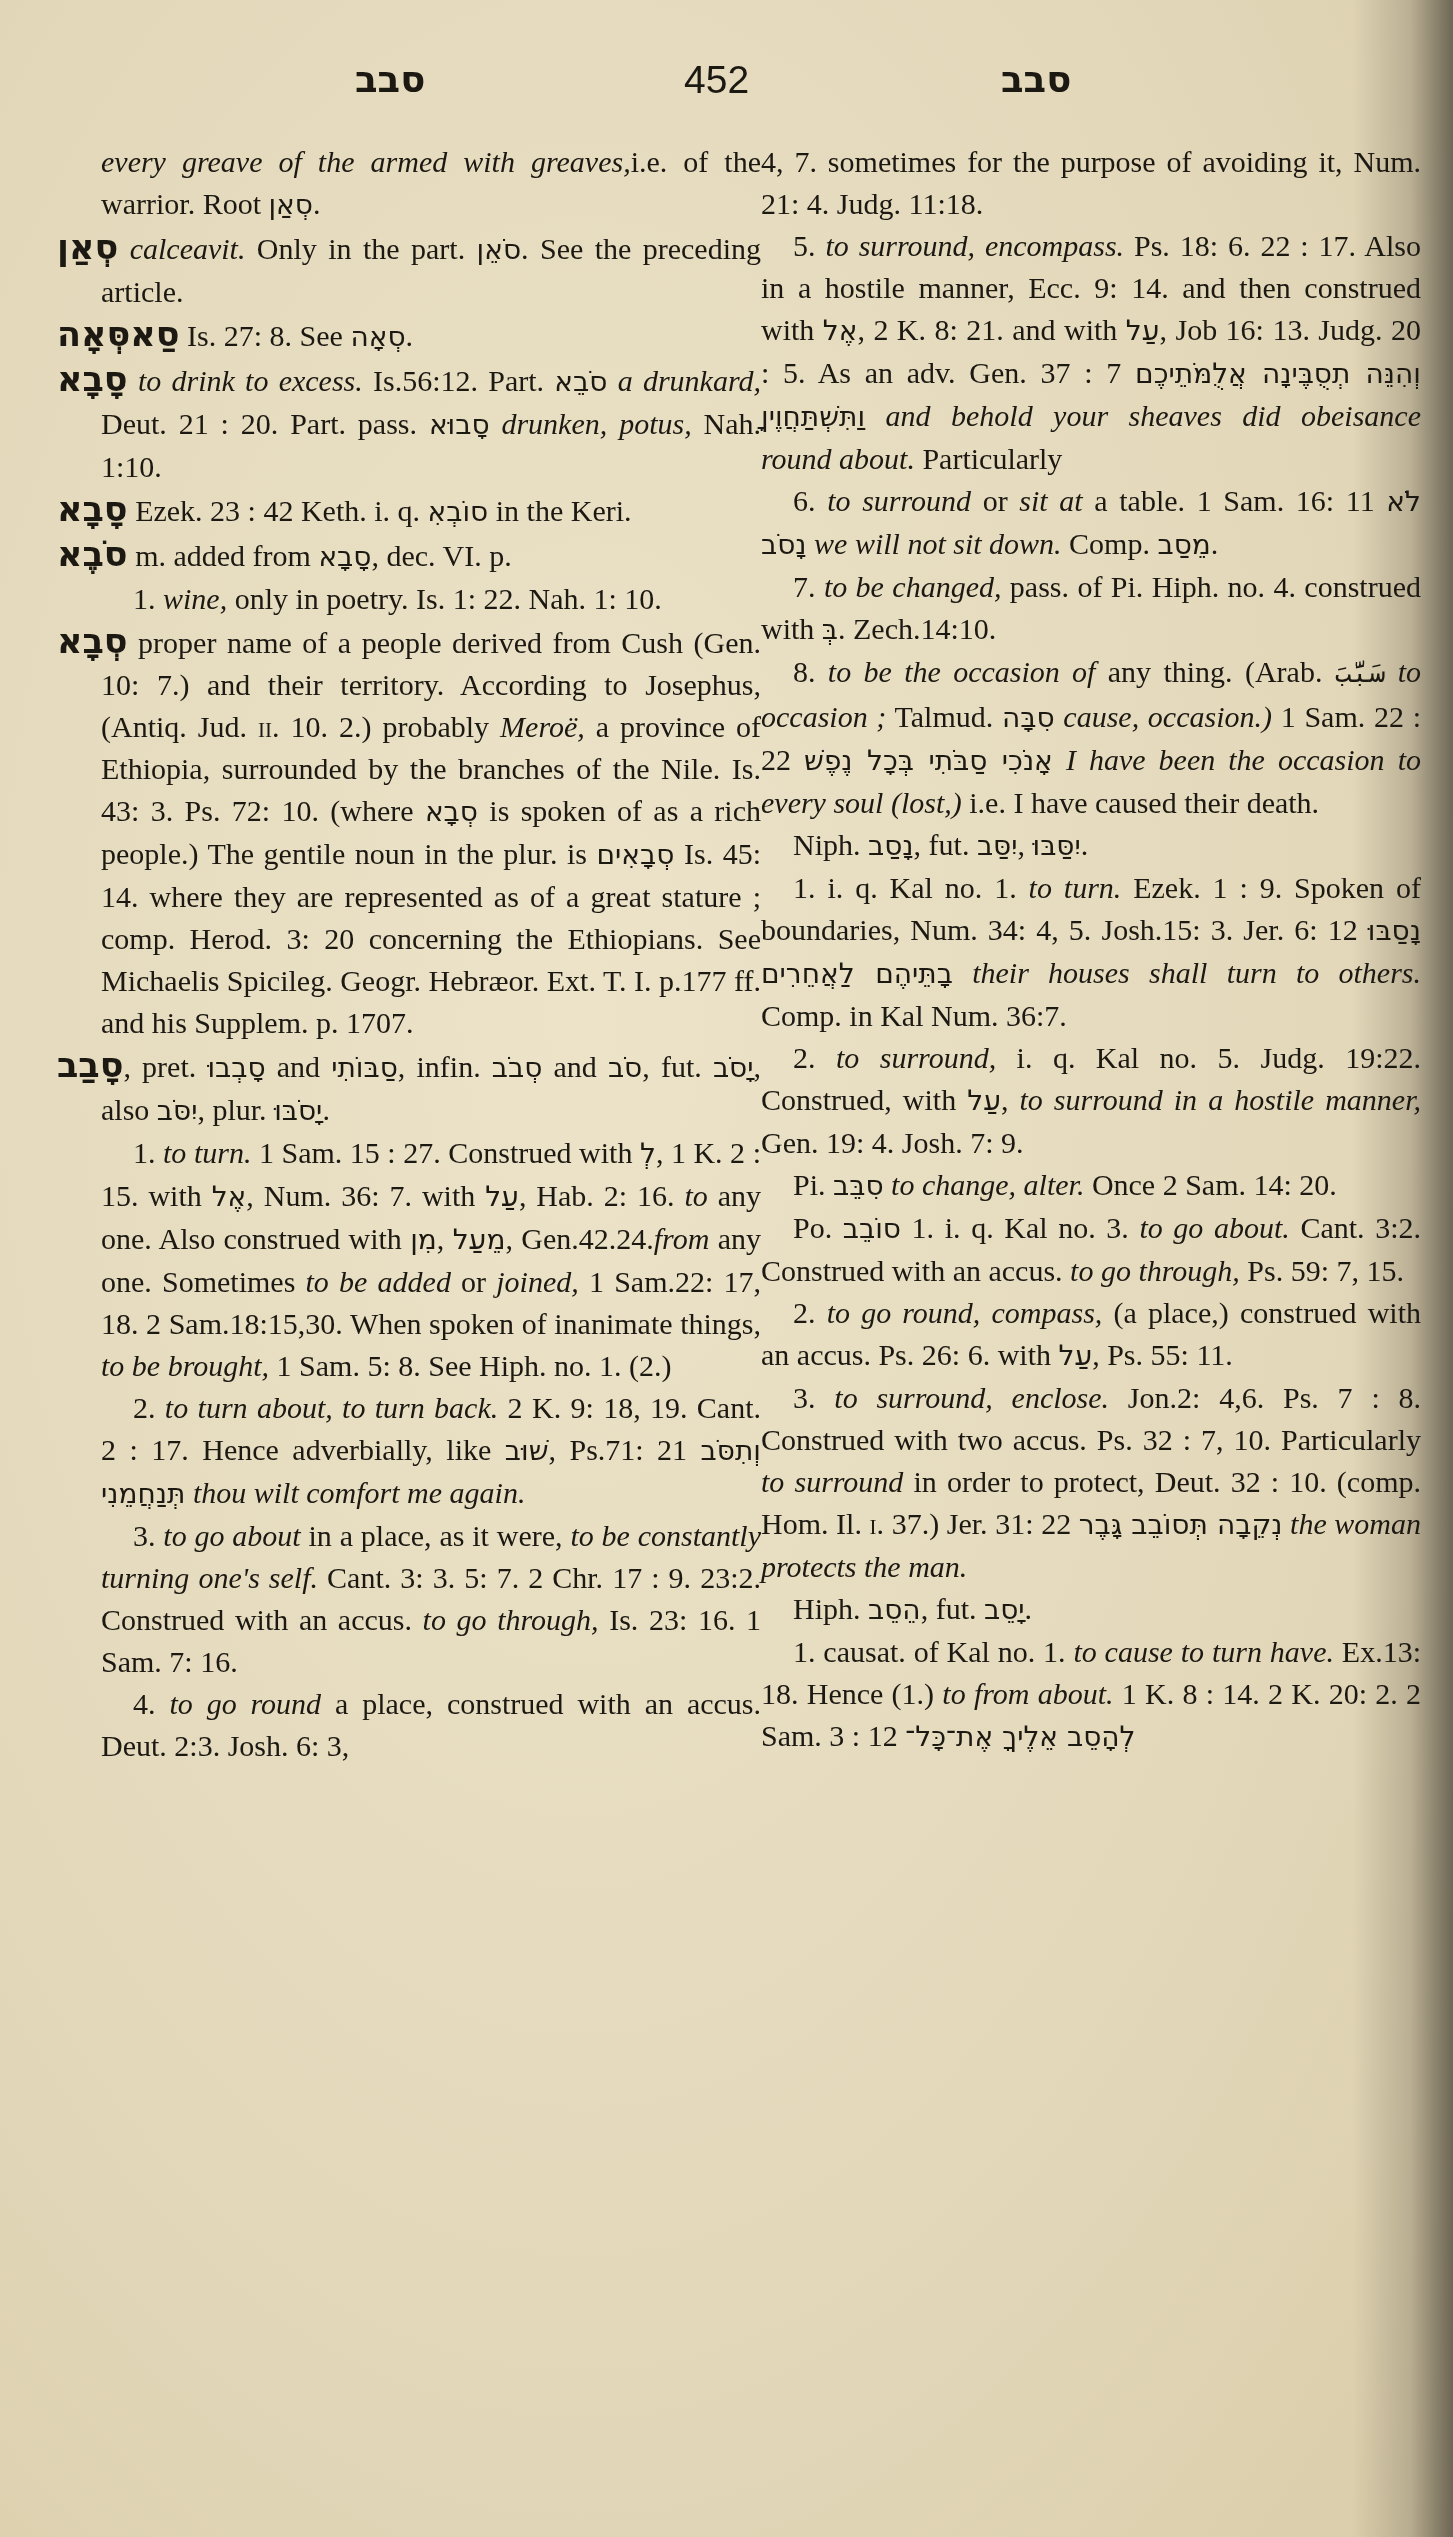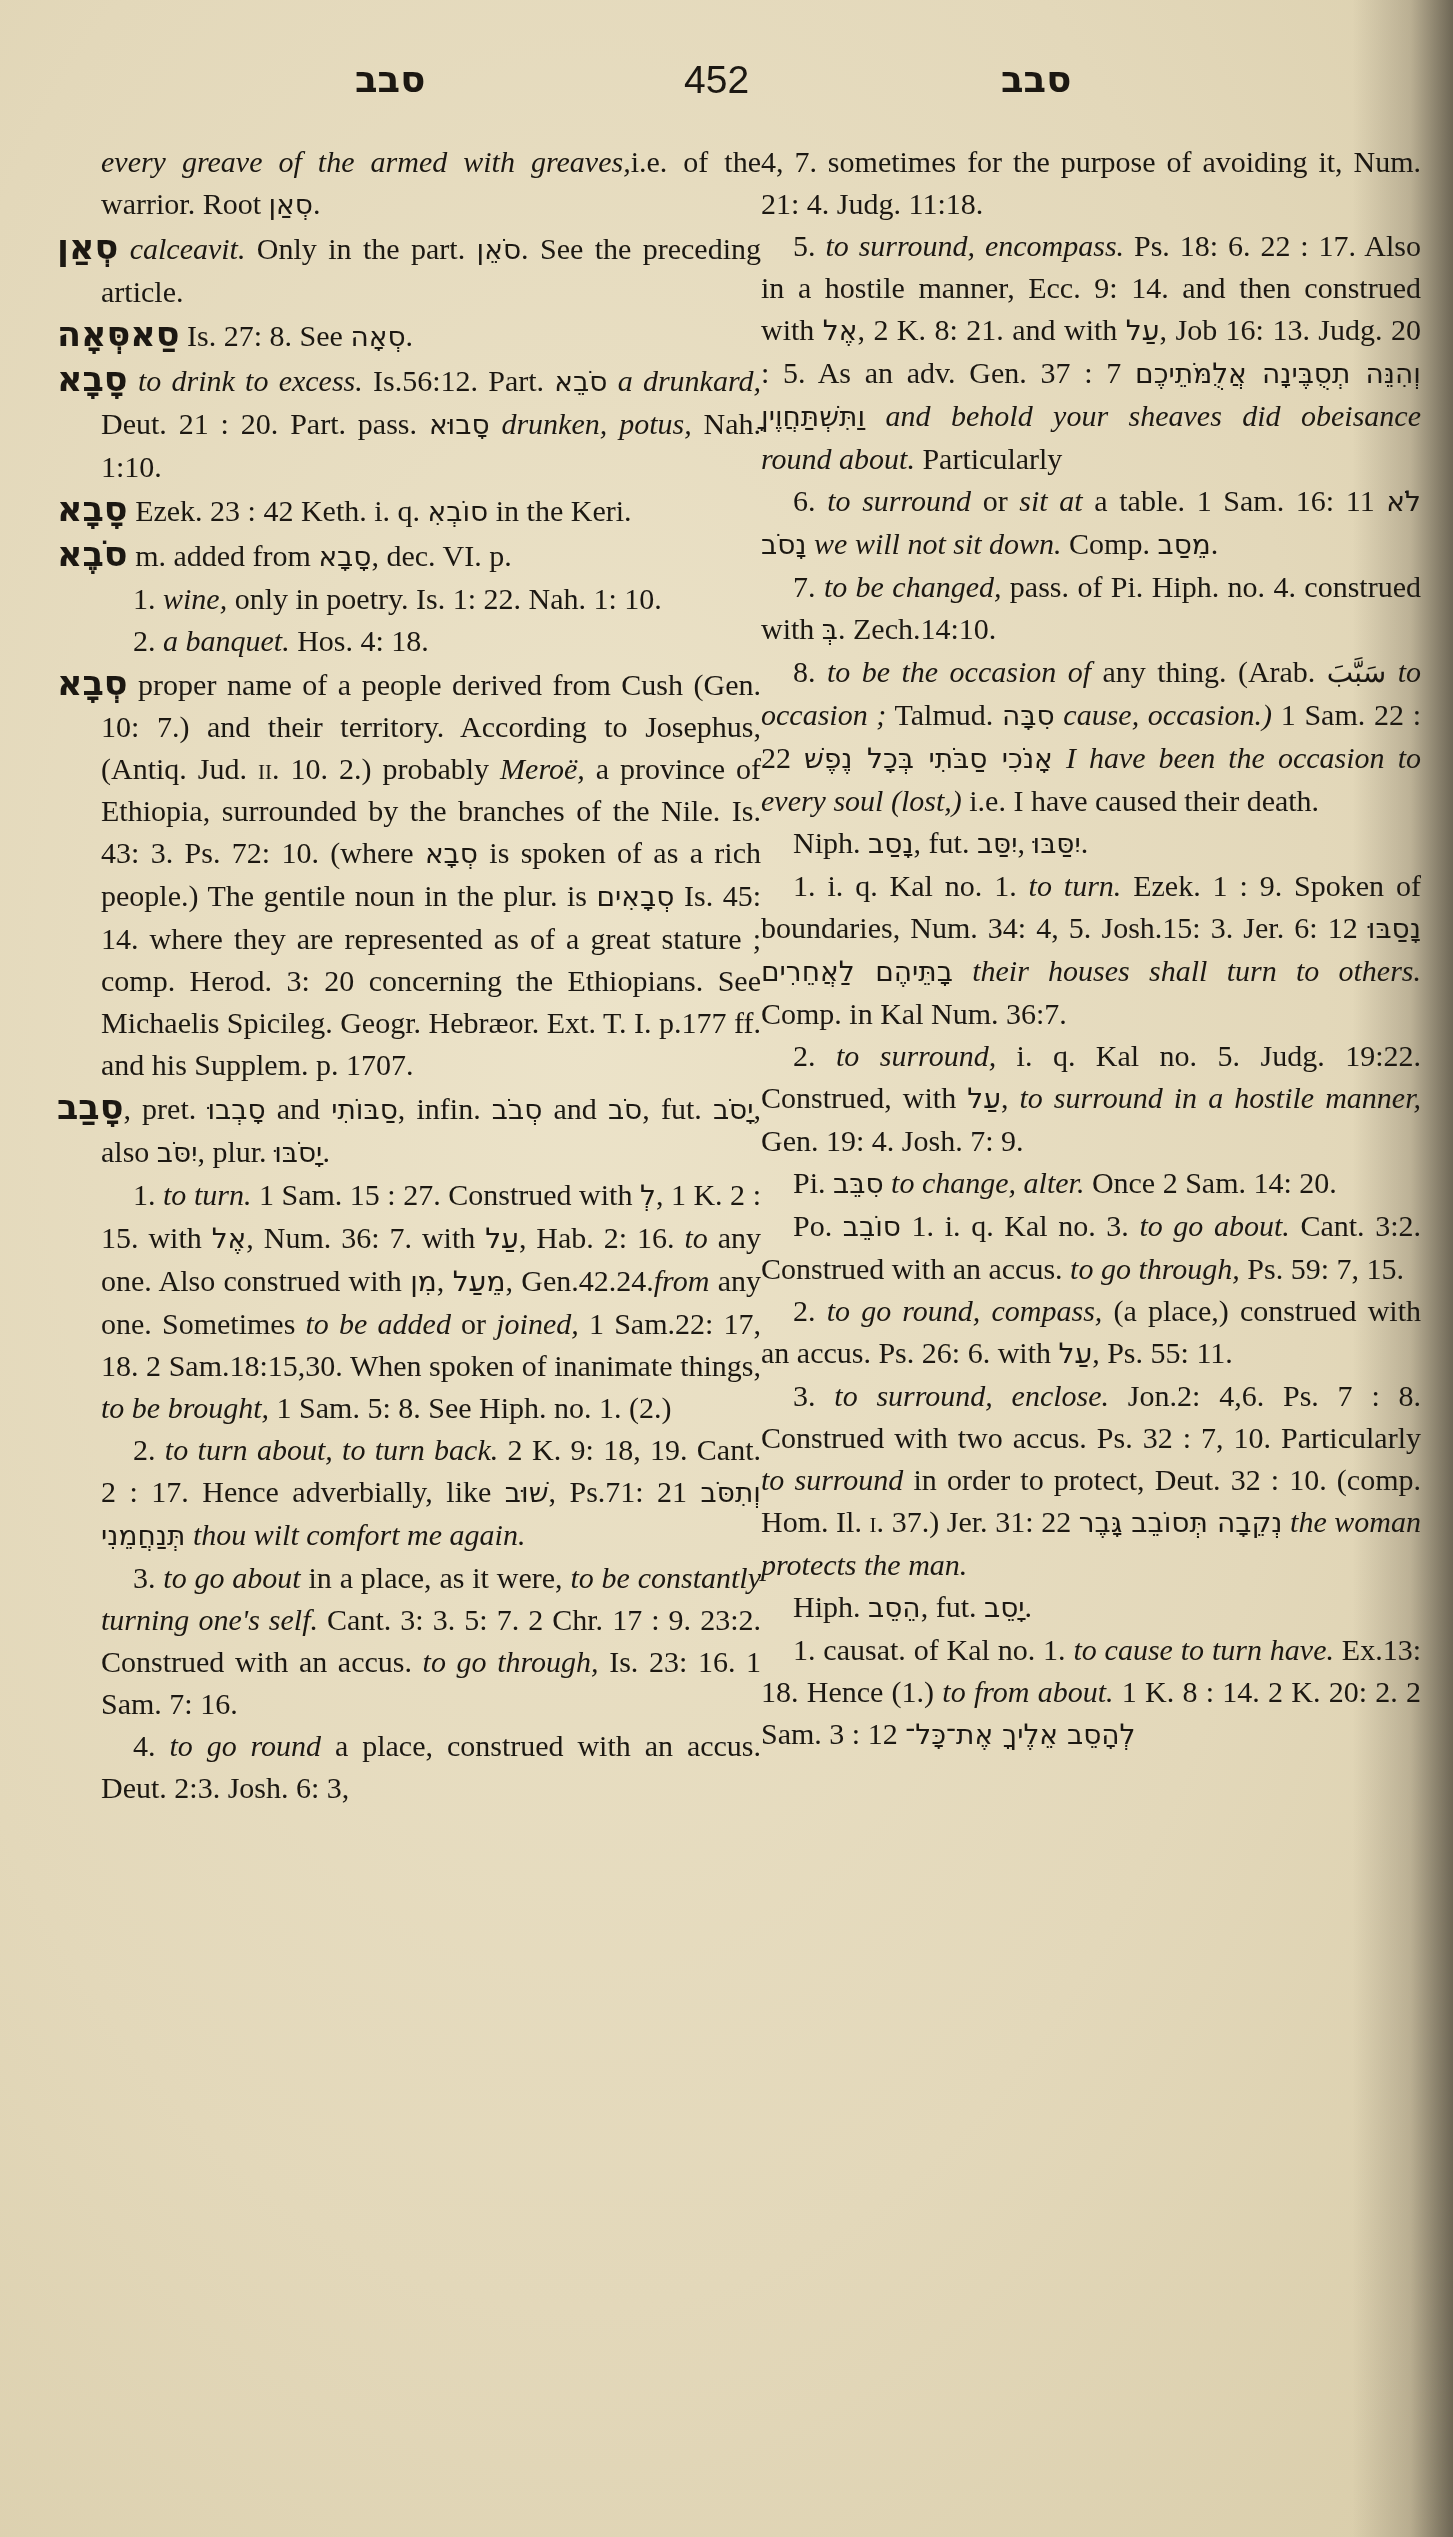--- a/index.html
+++ b/index.html
@@ -45,21 +45,21 @@
     font-size: 35px;
     direction: rtl; unicode-bidi: isolate;
     margin-left: -44px;
   }
   .heb {
     font-family: "DejaVu Sans", sans-serif;
     font-size: 28px;
     direction: rtl; unicode-bidi: isolate;
   }
   .arab {
-    font-family: Liberation Sans, sans-serif;
+    font-family: Liberation Mono, monospace;
     font-size: 28px;
     direction: rtl; unicode-bidi: isolate;
   }
   i, .it { font-style: italic; }
   .sc { font-variant: small-caps; }
 </style>
 </head>
 <body>
 
 <div class="page">
@@ -71,21 +71,20 @@
   </div>
 
   <div class="column col-left" id="col-left">
       <p class="entry"><span class="it">every greave of the armed with greaves,</span><span>i.e. of the warrior. Root </span><span class="heb">סְאַן</span><span>.</span></p>
       <p class="entry"><span class="headword">סְאַן</span><span class="it"> calceavit.</span><span> Only in the part. </span><span class="heb">סֹאֵן</span><span>. See the preceding article.</span></p>
       <p class="entry"><span class="headword">סַאסְּאָה</span><span> Is. 27: 8. See </span><span class="heb">סְאָה</span><span>.</span></p>
       <p class="entry"><span class="headword">סָבָא</span><span class="it"> to drink to excess.</span><span> Is.56:12. Part. </span><span class="heb">סֹבֵא</span><span class="it"> a drunkard,</span><span> Deut. 21 : 20. Part. pass. </span><span class="heb">סָבוּא</span><span class="it"> drunken, potus,</span><span> Nah. 1:10.</span></p>
       <p class="entry"><span class="headword">סָבָא</span><span> Ezek. 23 : 42 Keth. i. q. </span><span class="heb">סוֹבְאִ</span><span> in the Keri.</span></p>
       <p class="entry"><span class="headword">סֹבֶא</span><span> m. added from </span><span class="heb">סָבָא</span><span>, dec. VI. p.</span></p>
       <p class="entry indent"><span>1. </span><span class="it">wine,</span><span> only in poetry. Is. 1: 22. Nah. 1: 10.</span></p>
-      <p class="entry indent"><span>2. </span><span class="it">a banquet.</span><span> Hos. 4: 18.</span></p>
       <p class="entry"><span class="headword">סְבָא</span><span> proper name of a people derived from Cush (Gen. 10: 7.) and their territory. According to Josephus, (Antiq. Jud. </span><span class="sc">ii.</span><span> 10. 2.) probably </span><span class="it">Meroë,</span><span> a province of Ethiopia, surrounded by the branches of the Nile. Is. 43: 3. Ps. 72: 10. (where </span><span class="heb">סְבָא</span><span> is spoken of as a rich people.) The gentile noun in the plur. is </span><span class="heb">סְבָאִים</span><span> Is. 45: 14. where they are represented as of a great stature ; comp. Herod. 3: 20 concerning the Ethiopians. See Michaelis Spicileg. Geogr. Hebræor. Ext. T. I. p.177 ff. and his Supplem. p. 1707.</span></p>
       <p class="entry"><span class="headword">סָבַב</span><span>, pret. </span><span class="heb">סָבְבוּ</span><span> and </span><span class="heb">סַבּוֹתִי</span><span>, infin. </span><span class="heb">סְבֹב</span><span> and </span><span class="heb">סֹב</span><span>, fut. </span><span class="heb">יָסֹב</span><span>, also </span><span class="heb">יִסֹּב</span><span>, plur. </span><span class="heb">יָסֹבּוּ</span><span>.</span></p>
       <p class="entry indent"><span>1. </span><span class="it">to turn.</span><span> 1 Sam. 15 : 27. Construed with </span><span class="heb">לְ</span><span>, 1 K. 2 : 15. with </span><span class="heb">אֶל</span><span>, Num. 36: 7. with </span><span class="heb">עַל</span><span>, Hab. 2: 16. </span><span class="it">to</span><span> any one. Also construed with </span><span class="heb">מִן</span><span>, </span><span class="heb">מֵעַל</span><span>, Gen.42.24.</span><span class="it">from</span><span> any one. Sometimes </span><span class="it">to be added</span><span> or </span><span class="it">joined,</span><span> 1 Sam.22: 17, 18. 2 Sam.18:15,30. When spoken of inanimate things, </span><span class="it">to be brought,</span><span> 1 Sam. 5: 8. See Hiph. no. 1. (2.)</span></p>
       <p class="entry indent"><span>2. </span><span class="it">to turn about, to turn back.</span><span> 2 K. 9: 18, 19. Cant. 2 : 17. Hence adverbially, like </span><span class="heb">שׁוּב</span><span>, Ps.71: 21 </span><span class="heb">וְתִסֹּב תְּנַחֲמֵנִי</span><span class="it"> thou wilt comfort me again.</span></p>
       <p class="entry indent"><span>3. </span><span class="it">to go about</span><span> in a place, as it were, </span><span class="it">to be constantly turning one's self.</span><span> Cant. 3: 3. 5: 7. 2 Chr. 17 : 9. 23:2. Construed with an accus. </span><span class="it">to go through,</span><span> Is. 23: 16. 1 Sam. 7: 16.</span></p>
       <p class="entry indent"><span>4. </span><span class="it">to go round</span><span> a place, construed with an accus. Deut. 2:3. Josh. 6: 3,</span></p>
     </div>
   <div class="column col-right" id="col-right">
       <p class="entry"><span>4, 7. sometimes for the purpose of avoiding it, Num. 21: 4. Judg. 11:18.</span></p>
       <p class="entry indent"><span>5. </span><span class="it">to surround, encompass.</span><span> Ps. 18: 6. 22 : 17. Also in a hostile manner, Ecc. 9: 14. and then construed with </span><span class="heb">אֶל</span><span>, 2 K. 8: 21. and with </span><span class="heb">עַל</span><span>, Job 16: 13. Judg. 20 : 5. As an adv. Gen. 37 : 7 </span><span class="heb">וְהִנֵּה תְסֻבֶּינָה אֲלֻמֹּתֵיכֶם וַתִּשְׁתַּחֲוֶיןָ</span><span class="it"> and behold your sheaves did obeisance round about.</span><span> Particularly</span></p>

